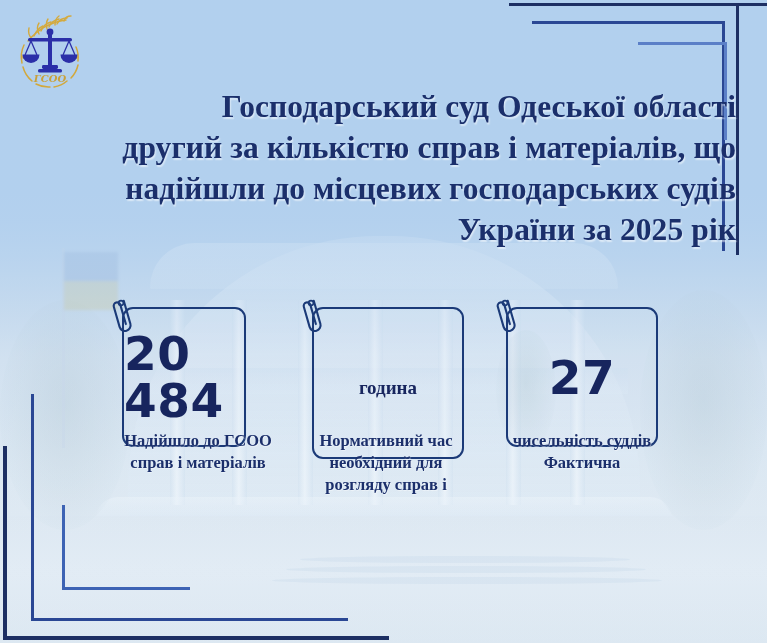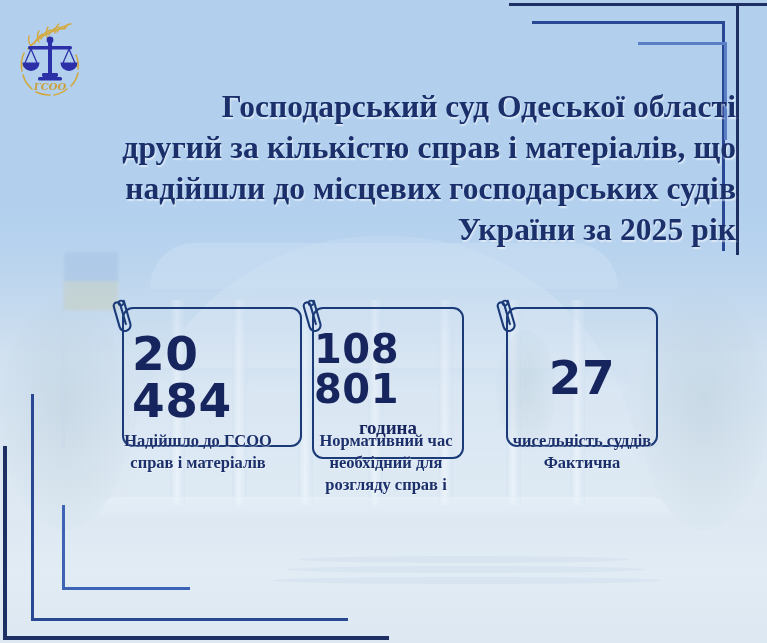--- a/index.html
+++ b/index.html
@@ -68,21 +68,21 @@
     position:absolute; inset:0;
     background:linear-gradient(180deg, rgba(178,208,238,.94) 0%, rgba(178,208,238,.88) 30%, rgba(186,212,238,.55) 43%, rgba(200,220,240,.30) 55%, rgba(214,229,243,.20) 72%, rgba(219,232,244,.22) 100%);
   }
 
   
   .frame { position:absolute; }
   .fr-h { position:absolute; }
   .fr-v { position:absolute; }
 
   
-  #logo { position:absolute; left:8px; top:19px; width:84px; height:84px; }
+  #logo { position:absolute; left:8px; top:11px; width:84px; height:84px; }
 
   
   #title {
     position:absolute; left:36px; top:86px; width:700px;
     text-align:right;
     color:#1b2f6b;
     font-size:31.5px;
     line-height:41px;
     font-weight:700;
     text-shadow:1px 1.5px 1.5px rgba(255,255,255,.55);
@@ -230,34 +230,33 @@
 <div id="title">
   <span class="tline">Господарський суд Одеської області</span>
   <span class="tline">другий за кількістю справ і матеріалів, що</span>
   <span class="tline">надійшли до місцевих господарських судів</span>
   <span class="tline">України за 2025 рік</span>
 </div>
 
 <div id="cards">
 
   <div class="card-slot" style="left:108px; width:180px;">
-    <div class="card" style="width:180px; height:140px;padding-left:8px;">
+    <div class="card" style="width:124px; height:140px;">
       <div class="card-num" style="font-size:47px;">20 484</div>
     </div>
     <svg class="clip" viewBox="0 0 34 42">
       <g transform="rotate(-16 17 21)" fill="none" stroke="#1b3a78" stroke-width="2.1" stroke-linecap="round" stroke-linejoin="round">
         <path d="M20 6 L20 30 a5.6 5.6 0 0 1 -11.2 0 L8.8 9 a3.4 3.4 0 0 1 6.8 0 L15.6 29"></path>
       </g>
       <circle cx="13" cy="8" r="2.4" fill="none" stroke="#1b3a78" stroke-width="1.6"></circle>
     </svg>
   </div>
 
   <div class="card-slot" style="left:298px; width:180px;">
     <div class="card" style="width:152px; height:152px;">
-      <div class="card-num" style="font-size:40px;">108 801</div>
       <div class="card-sub">година</div>
     </div>
     <svg class="clip" viewBox="0 0 34 42">
       <g transform="rotate(-16 17 21)" fill="none" stroke="#1b3a78" stroke-width="2.1" stroke-linecap="round" stroke-linejoin="round">
         <path d="M20 6 L20 30 a5.6 5.6 0 0 1 -11.2 0 L8.8 9 a3.4 3.4 0 0 1 6.8 0 L15.6 29"></path>
       </g>
       <circle cx="13" cy="8" r="2.4" fill="none" stroke="#1b3a78" stroke-width="1.6"></circle>
     </svg>
   </div>
 

